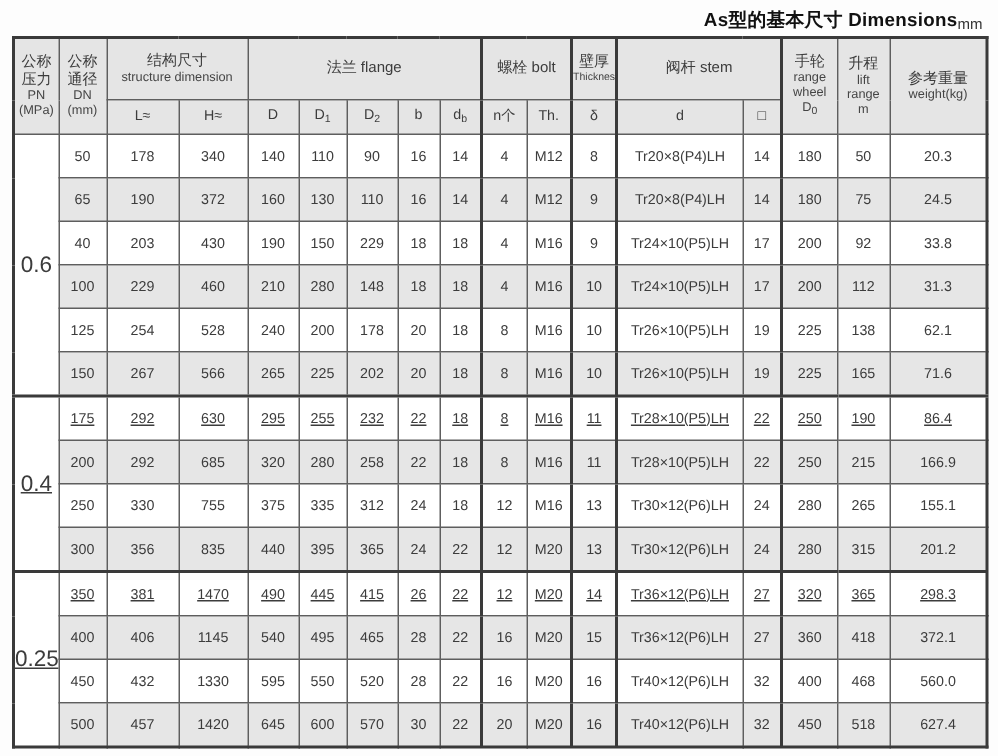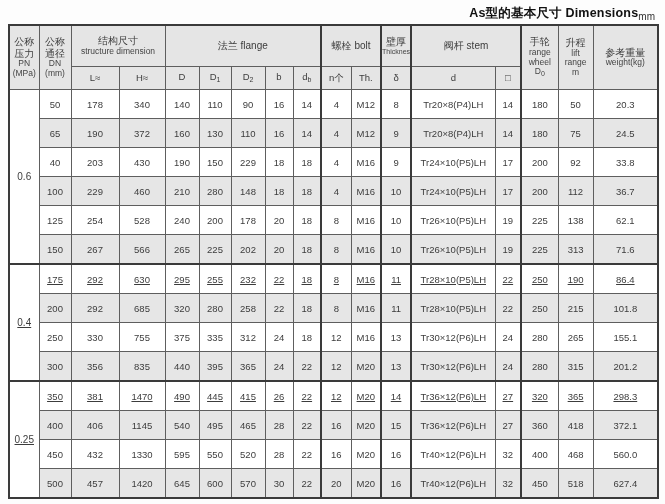--- a/index.html
+++ b/index.html
@@ -17,21 +17,21 @@
     padding:0;overflow:hidden;}
   table{border:2px solid #3a3a3a;}
   th{background:#e5e5e5;font-weight:normal;font-size:10px;line-height:1.25;}
   tr.h1 th{height:40px;}
   tr.h2 th{height:22px;font-size:9.5px;}
   .en{font-size:8.5px;color:#444;display:block;}
   .tiny{font-size:7px;color:#444;display:block;line-height:1.1;}
   .hline{display:block;line-height:1.15;}
   td{font-size:9.5px;height:28px;background:#fff;}
   tr.stripe td{background:#e6e6e6;}
-  td.pn-cell{background:#fff;font-size:10px;}
+  td.pn-cell{background:#fff;font-size:15px;}
   .bl{border-left:2px solid #3a3a3a;}
   tr.group-start td{border-top:2px solid #3a3a3a;text-decoration:underline;}
   sub{font-size:7px;vertical-align:-2px;}
 </style>
 </head>
 <body>
 
 <div class="page">
   <div class="titlebar">
     <span class="title">As型的基本尺寸  Dimensions</span>
@@ -186,21 +186,21 @@
           <td>148</td>
           <td>18</td>
           <td>18</td>
           <td class="bl">4</td>
           <td>M16</td>
           <td class="bl">10</td>
           <td class="bl">Tr24×10(P5)LH</td>
           <td>17</td>
           <td class="bl">200</td>
           <td>112</td>
-          <td>36.7</td>
+          <td>31.3</td>
         </tr>
         <tr>
           <td>125</td>
           <td>254</td>
           <td>528</td>
           <td>240</td>
           <td>200</td>
           <td>178</td>
           <td>20</td>
           <td>18</td>
@@ -221,21 +221,21 @@
           <td>225</td>
           <td>202</td>
           <td>20</td>
           <td>18</td>
           <td class="bl">8</td>
           <td>M16</td>
           <td class="bl">10</td>
           <td class="bl">Tr26×10(P5)LH</td>
           <td>19</td>
           <td class="bl">225</td>
-          <td>313</td>
+          <td>165</td>
           <td>71.6</td>
         </tr>
         <tr class="group-start">
           <td rowspan="4" class="pn-cell">0.4</td>
           <td>175</td>
           <td>292</td>
           <td>630</td>
           <td>295</td>
           <td>255</td>
           <td>232</td>
@@ -259,21 +259,21 @@
           <td>258</td>
           <td>22</td>
           <td>18</td>
           <td class="bl">8</td>
           <td>M16</td>
           <td class="bl">11</td>
           <td class="bl">Tr28×10(P5)LH</td>
           <td>22</td>
           <td class="bl">250</td>
           <td>215</td>
-          <td>101.8</td>
+          <td>166.9</td>
         </tr>
         <tr>
           <td>250</td>
           <td>330</td>
           <td>755</td>
           <td>375</td>
           <td>335</td>
           <td>312</td>
           <td>24</td>
           <td>18</td>

